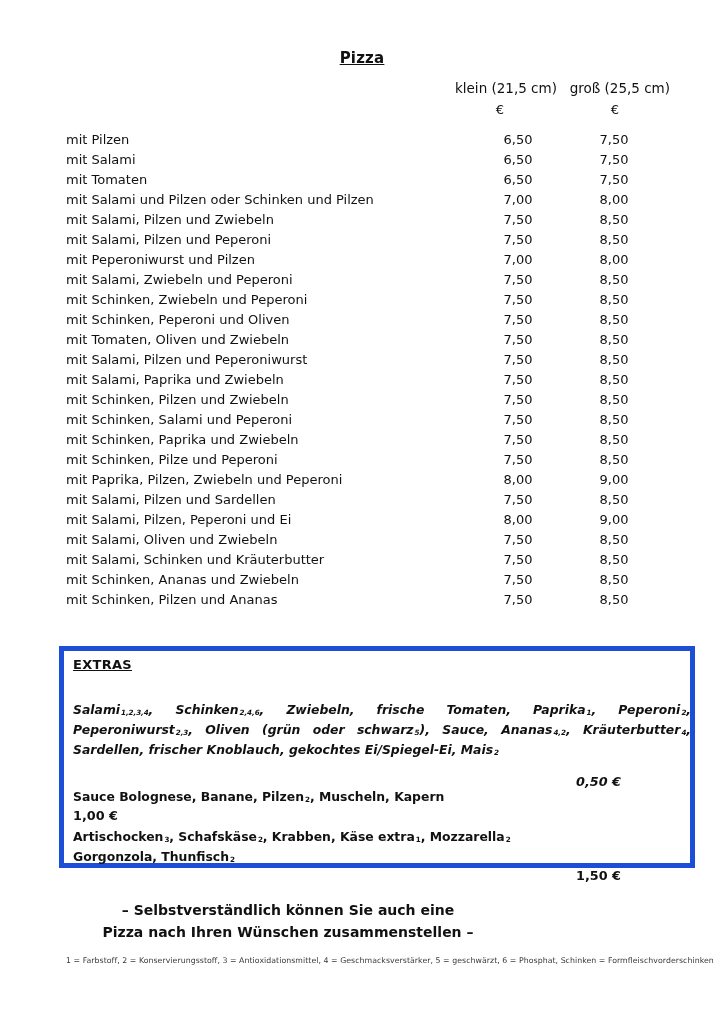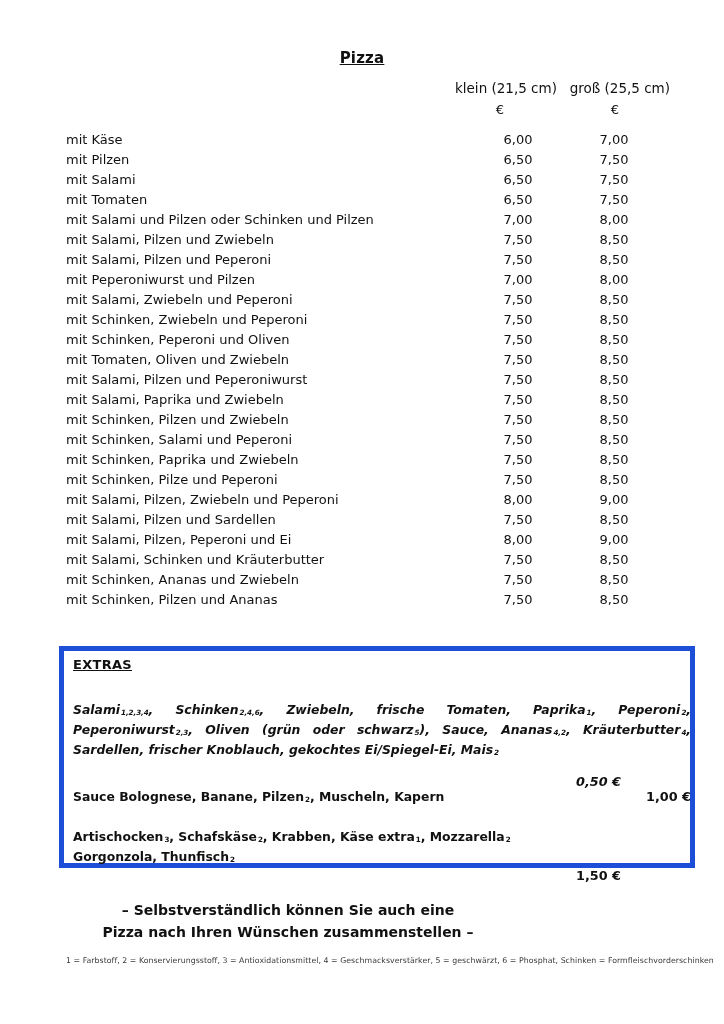--- a/index.html
+++ b/index.html
@@ -123,21 +123,21 @@
     vertical-align: baseline;
     position: relative;
     top: 1px;
     padding-left: 1px;
     letter-spacing: -.1px;
   }
 
   .grp1 { top: 50px; font-style: italic; }
   .grp1 .extras-price { margin-top: 13px; }
   .grp2 { top: 137px; }
-  .grp2row { display: flex; justify-content: space-between; align-items: baseline; }
+  .grp2row { display: flex; justify-content: space-between; align-items: baseline; flex-direction: column; }
   .grp2row .extras-price { padding-right: 70px; }
   .grp3 { top: 177px; }
 
   
   .slogan {
     position: absolute;
     left: 0;
     top: 899px;
     width: 576px;
     text-align: center;
@@ -173,25 +173,20 @@
   </div>
 
   <div class="euro-row">
     <div class="eu-small">€</div>
     <div class="eu-large">€</div>
   </div>
 
   <table class="menu">
     <tbody>
         <tr>
-          <td class="name">mit Käse</td>
-          <td class="p1">6,00</td>
-          <td class="p2">7,00</td>
-        </tr>
-        <tr>
           <td class="name">mit Pilzen</td>
           <td class="p1">6,50</td>
           <td class="p2">7,50</td>
         </tr>
         <tr>
           <td class="name">mit Salami</td>
           <td class="p1">6,50</td>
           <td class="p2">7,50</td>
         </tr>
         <tr>
@@ -263,33 +258,38 @@
           <td class="name">mit Schinken, Paprika und Zwiebeln</td>
           <td class="p1">7,50</td>
           <td class="p2">8,50</td>
         </tr>
         <tr>
           <td class="name">mit Schinken, Pilze und Peperoni</td>
           <td class="p1">7,50</td>
           <td class="p2">8,50</td>
         </tr>
         <tr>
-          <td class="name">mit Salami, Pilzen, Zwiebeln und Peperoni</td>
+          <td class="name">mit Paprika, Pilzen, Zwiebeln und Peperoni</td>
           <td class="p1">8,00</td>
           <td class="p2">9,00</td>
         </tr>
         <tr>
           <td class="name">mit Salami, Pilzen und Sardellen</td>
           <td class="p1">7,50</td>
           <td class="p2">8,50</td>
         </tr>
         <tr>
           <td class="name">mit Salami, Pilzen, Peperoni und Ei</td>
           <td class="p1">8,00</td>
           <td class="p2">9,00</td>
+        </tr>
+        <tr>
+          <td class="name">mit Salami, Oliven und Zwiebeln</td>
+          <td class="p1">7,50</td>
+          <td class="p2">8,50</td>
         </tr>
         <tr>
           <td class="name">mit Salami, Schinken und Kräuterbutter</td>
           <td class="p1">7,50</td>
           <td class="p2">8,50</td>
         </tr>
         <tr>
           <td class="name">mit Schinken, Ananas und Zwiebeln</td>
           <td class="p1">7,50</td>
           <td class="p2">8,50</td>

